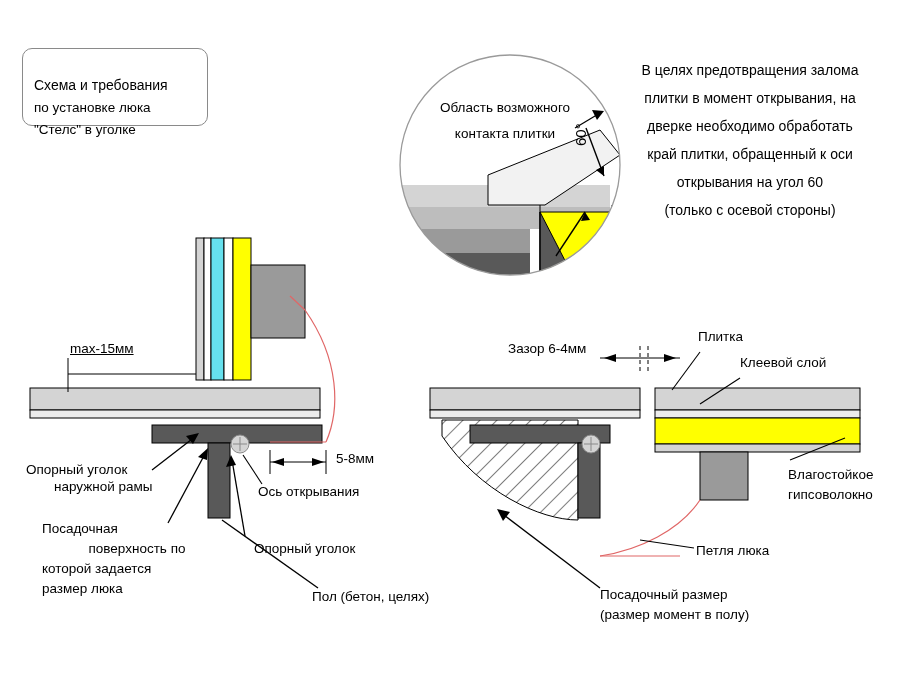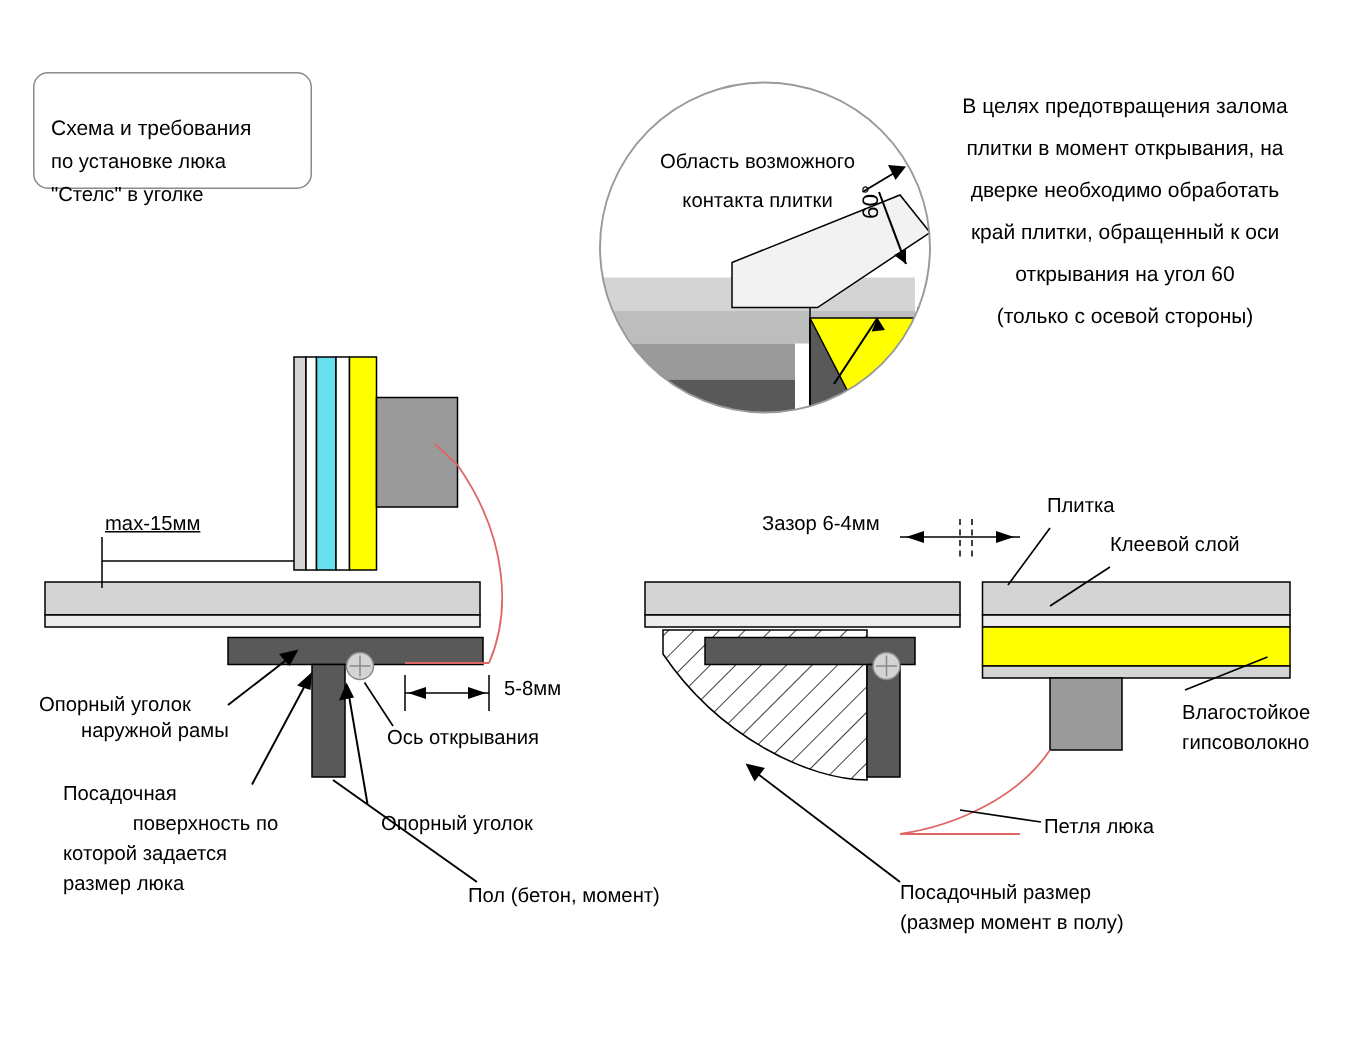--- a/index.html
+++ b/index.html
@@ -205,21 +205,21 @@
 
   <div class="lbl" style="left:42px; top:520px; width:190px;">Посадочная</div>
   <div class="lbl" style="left:42px; top:540px; width:190px;text-align:center;">поверхность по</div>
   <div class="lbl" style="left:42px; top:560px; width:190px;">которой задается</div>
   <div class="lbl" style="left:42px; top:580px; width:190px;">размер люка</div>
 
   <div class="lbl" style="left:258px; top:483px; width:180px;">Ось открывания</div>
 
   <div class="lbl" style="left:254px; top:540px; width:180px;">Опорный уголок</div>
 
-  <div class="lbl" style="left:312px; top:588px; width:200px;">Пол (бетон, момент)</div>
+  <div class="lbl" style="left:312px; top:588px; width:200px;">Пол (бетон, целях)</div>
 
   <div class="lbl" style="left:508px; top:340px; width:140px;">Зазор 6-4мм</div>
 
   <div class="lbl" style="left:698px; top:328px; width:120px;">Плитка</div>
 
   <div class="lbl" style="left:740px; top:354px; width:140px;">Клеевой слой</div>
 
   <div class="lbl" style="left:788px; top:466px; width:140px;">Влагостойкое</div>
   <div class="lbl" style="left:788px; top:486px; width:140px;">гипсоволокно</div>
 

